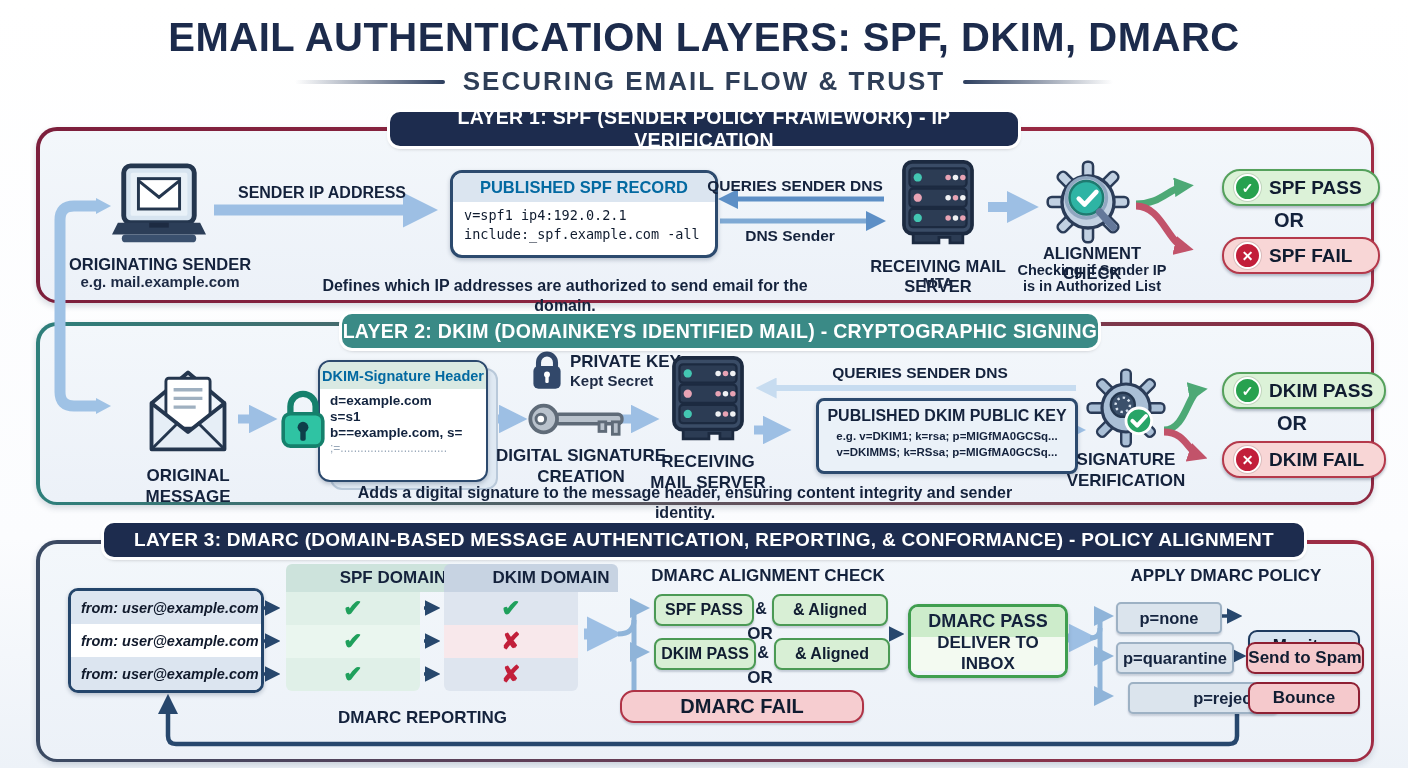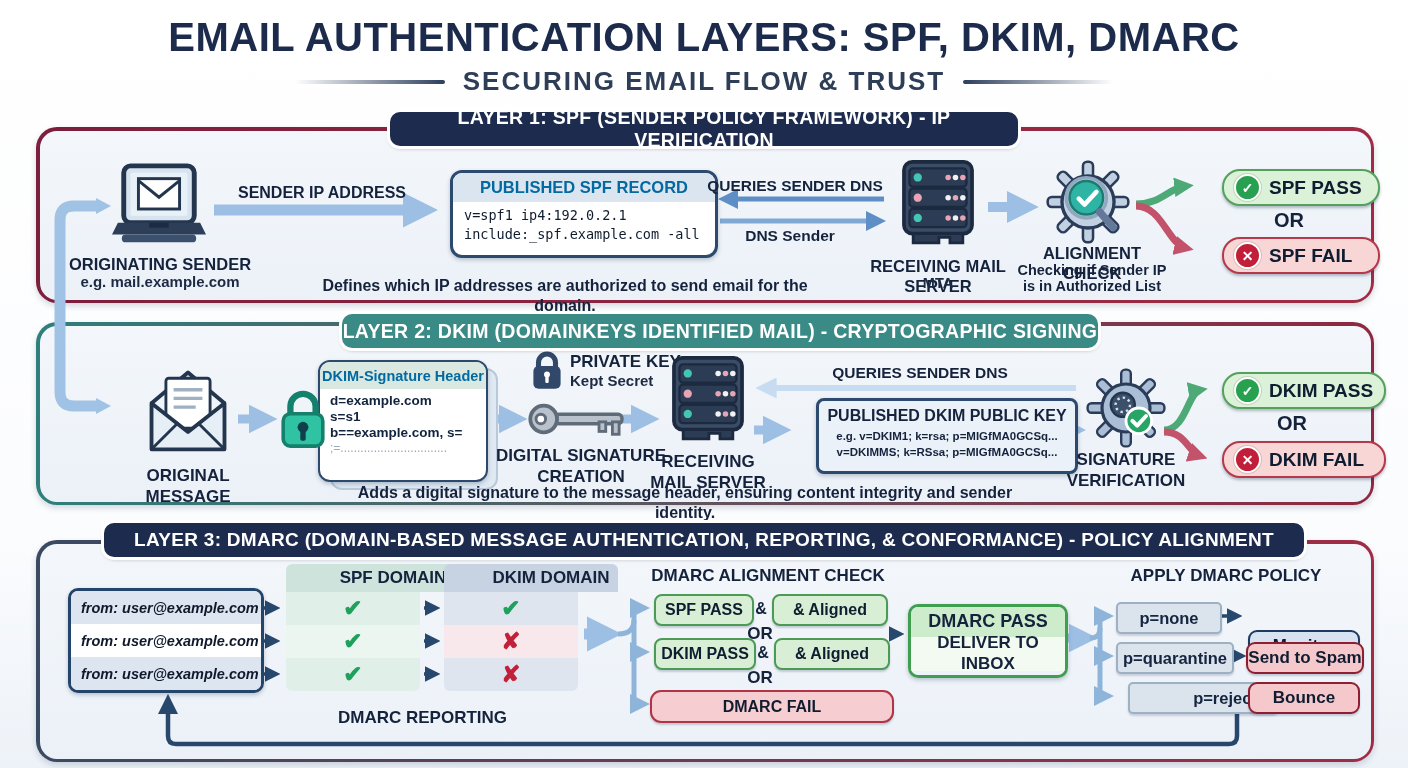--- a/index.html
+++ b/index.html
@@ -327,21 +327,21 @@
 
   <div class="abs lbl w8 z2" style="left:648px;top:566px;width:240px;font-size:17px;">DMARC ALIGNMENT CHECK</div>
   <div class="abs gbox z2" style="left:654px;top:594px;width:96px;height:28px;font-size:16px;">SPF PASS</div>
   <div class="abs lbl w8 z2" style="left:752px;top:599px;width:18px;font-size:16px;">&amp;</div>
   <div class="abs gbox z2" style="left:772px;top:594px;width:112px;height:28px;font-size:16px;">&amp; Aligned</div>
   <div class="abs lbl w8 z2" style="left:694px;top:624px;width:132px;font-size:17px;">OR</div>
   <div class="abs gbox z2" style="left:654px;top:638px;width:98px;height:28px;font-size:16px;">DKIM PASS</div>
   <div class="abs lbl w8 z2" style="left:754px;top:643px;width:18px;font-size:16px;">&amp;</div>
   <div class="abs gbox z2" style="left:774px;top:638px;width:112px;height:28px;font-size:16px;">&amp; Aligned</div>
   <div class="abs lbl w8 z2" style="left:694px;top:668px;width:132px;font-size:17px;">OR</div>
-  <div class="abs rbox z2" style="left:650px;top:690px;width:240px;height:29px;font-size:16px;border-radius:11px;">DMARC FAIL</div>
+  <div class="abs rbox z2" style="left:620px;top:690px;width:240px;height:29px;font-size:20px;">DMARC FAIL</div>
 
   <div class="abs z2" style="left:908px;top:604px;width:154px;height:68px;border:3px solid #3f9e4f;border-radius:10px;overflow:hidden;box-shadow:0 2px 4px rgba(20,40,70,.25);">
     <div class="lbl w8" style="height:30px;background:#cdeccb;display:flex;align-items:center;justify-content:center;font-size:18px;">DMARC PASS</div>
     <div class="lbl w8" style="height:34px;background:#f3faf1;display:flex;align-items:center;justify-content:center;font-size:17px;">DELIVER TO INBOX</div>
   </div>
 
   <div class="abs lbl w8 z2" style="left:1120px;top:566px;width:212px;font-size:17px;">APPLY DMARC POLICY</div>
   <div class="abs ppill z2" style="left:1116px;top:602px;width:102px;height:28px;font-size:16.5px;">p=none</div>
   <div class="abs apill a-monitor z2" style="left:1248px;top:602px;width:108px;height:28px;font-size:17px;">Monitor</div>
   <div class="abs ppill z2" style="left:1116px;top:642px;width:114px;height:28px;font-size:16.5px;">p=quarantine</div>

